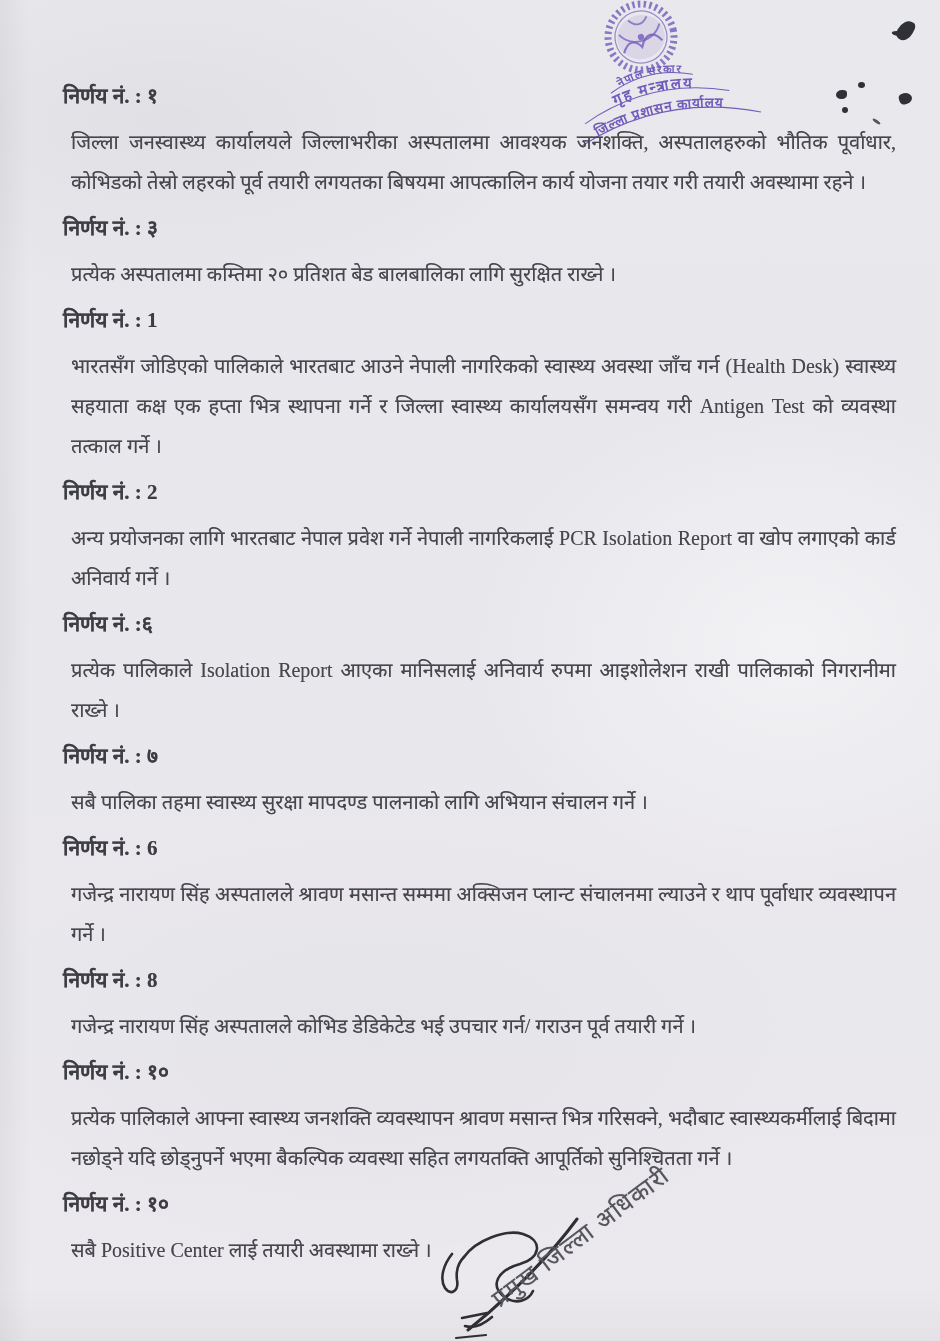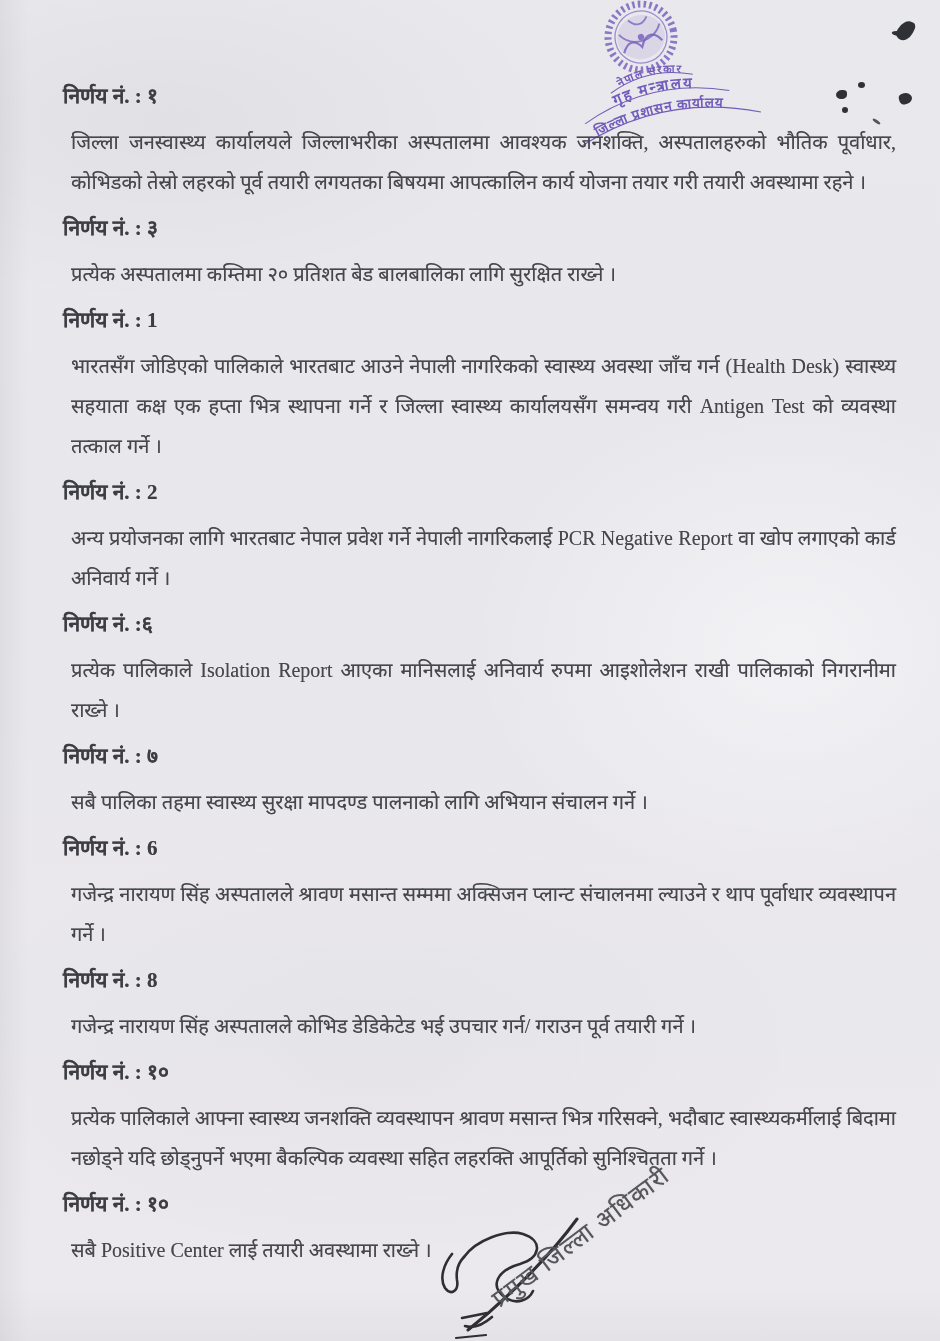--- a/index.html
+++ b/index.html
@@ -98,41 +98,41 @@
     <div class="section">
       <div class="heading">निर्णय नं. : ३</div>
       <p class="body-text">प्रत्येक अस्पतालमा कम्तिमा २० प्रतिशत बेड बालबालिका लागि सुरक्षित राख्ने ।</p>
     </div>
     <div class="section">
       <div class="heading">निर्णय नं. : 1</div>
       <p class="body-text">भारतसँग जोडिएको पालिकाले भारतबाट आउने नेपाली नागरिकको स्वास्थ्य अवस्था जाँच गर्न (Health Desk) स्वास्थ्य सहयाता कक्ष एक हप्ता भित्र स्थापना गर्ने र जिल्ला स्वास्थ्य कार्यालयसँग समन्वय गरी Antigen Test को व्यवस्था तत्काल गर्ने ।</p>
     </div>
     <div class="section">
       <div class="heading">निर्णय नं. : 2</div>
-      <p class="body-text">अन्य प्रयोजनका लागि भारतबाट नेपाल प्रवेश गर्ने नेपाली नागरिकलाई PCR Negative Report वा खोप लगाएको कार्ड अनिवार्य गर्ने ।</p>
+      <p class="body-text">अन्य प्रयोजनका लागि भारतबाट नेपाल प्रवेश गर्ने नेपाली नागरिकलाई PCR Isolation Report वा खोप लगाएको कार्ड अनिवार्य गर्ने ।</p>
     </div>
     <div class="section">
       <div class="heading">निर्णय नं. :६</div>
       <p class="body-text">प्रत्येक पालिकाले Isolation Report आएका मानिसलाई अनिवार्य रुपमा आइशोलेशन राखी पालिकाको निगरानीमा राख्ने ।</p>
     </div>
     <div class="section">
       <div class="heading">निर्णय नं. : ७</div>
       <p class="body-text">सबै पालिका तहमा स्वास्थ्य सुरक्षा मापदण्ड पालनाको लागि अभियान संचालन गर्ने ।</p>
     </div>
     <div class="section">
       <div class="heading">निर्णय नं. : 6</div>
       <p class="body-text">गजेन्द्र नारायण सिंह अस्पतालले श्रावण मसान्त सम्ममा अक्सिजन प्लान्ट संचालनमा ल्याउने र थाप पूर्वाधार व्यवस्थापन गर्ने ।</p>
     </div>
     <div class="section">
       <div class="heading">निर्णय नं. : 8</div>
       <p class="body-text">गजेन्द्र नारायण सिंह अस्पतालले कोभिड डेडिकेटेड भई उपचार गर्न/ गराउन पूर्व तयारी गर्ने ।</p>
     </div>
     <div class="section">
       <div class="heading">निर्णय नं. : १०</div>
-      <p class="body-text">प्रत्येक पालिकाले आफ्ना स्वास्थ्य जनशक्ति व्यवस्थापन श्रावण मसान्त भित्र गरिसक्ने, भदौबाट स्वास्थ्यकर्मीलाई बिदामा नछोड्ने यदि छोड्नुपर्ने भएमा बैकल्पिक व्यवस्था सहित लहरक्ति आपूर्तिको सुनिश्चितता गर्ने ।</p>
+      <p class="body-text">प्रत्येक पालिकाले आफ्ना स्वास्थ्य जनशक्ति व्यवस्थापन श्रावण मसान्त भित्र गरिसक्ने, भदौबाट स्वास्थ्यकर्मीलाई बिदामा नछोड्ने यदि छोड्नुपर्ने भएमा बैकल्पिक व्यवस्था सहित लगयतक्ति आपूर्तिको सुनिश्चितता गर्ने ।</p>
     </div>
     <div class="section">
       <div class="heading">निर्णय नं. : १०</div>
       <p class="body-text">सबै Positive Center लाई तयारी अवस्थामा राख्ने ।</p>
     </div>
   </div>
 
   <svg class="signature-svg" viewBox="0 0 230 140" xmlns="http://www.w3.org/2000/svg">
     <g fill="none" stroke="#2e2e33" stroke-width="2.6" stroke-linecap="round">
       <path d="M 24,52 C 16,62 11,76 17,86 C 23,94 31,89 29,78 C 28,70 30,61 36,55"></path>

